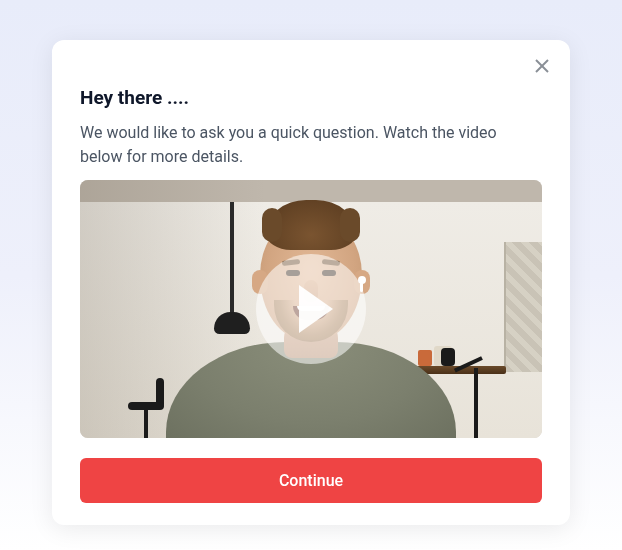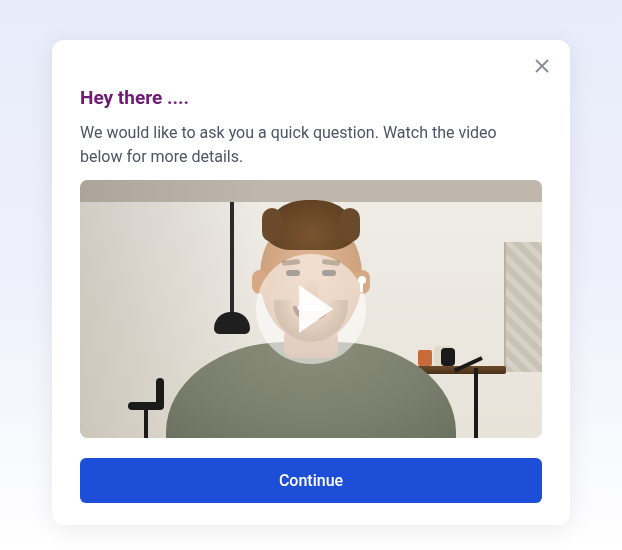--- a/index.html
+++ b/index.html
@@ -44,21 +44,21 @@
     }
     .close-btn svg {
       width: 14px;
       height: 14px;
       stroke: #8a8f96;
       stroke-width: 2;
     }
     .title {
       font-size: 19px;
       font-weight: 700;
-      color: #701a75;
+      color: #0f172a;
       margin-top: 18px;
       margin-bottom: 12px;
     }
     .description {
       font-size: 16px;
       line-height: 1.5;
       color: #4b5563;
       margin-bottom: 11px;
     }
     .video-thumb {
@@ -387,21 +387,21 @@
       border-top: 24px solid transparent;
       border-bottom: 24px solid transparent;
       margin-left: 10px;
     }
     .continue-btn {
       margin-top: 20px;
       width: 100%;
       height: 45px;
       border: none;
       border-radius: 6px;
-      background: #1d4ed8;
+      background: #ef4444;
       color: #ffffff;
       font-size: 16px;
       font-weight: 500;
       cursor: pointer;
       font-family: inherit;
     }
   </style>
 </head>
 <body>
 

